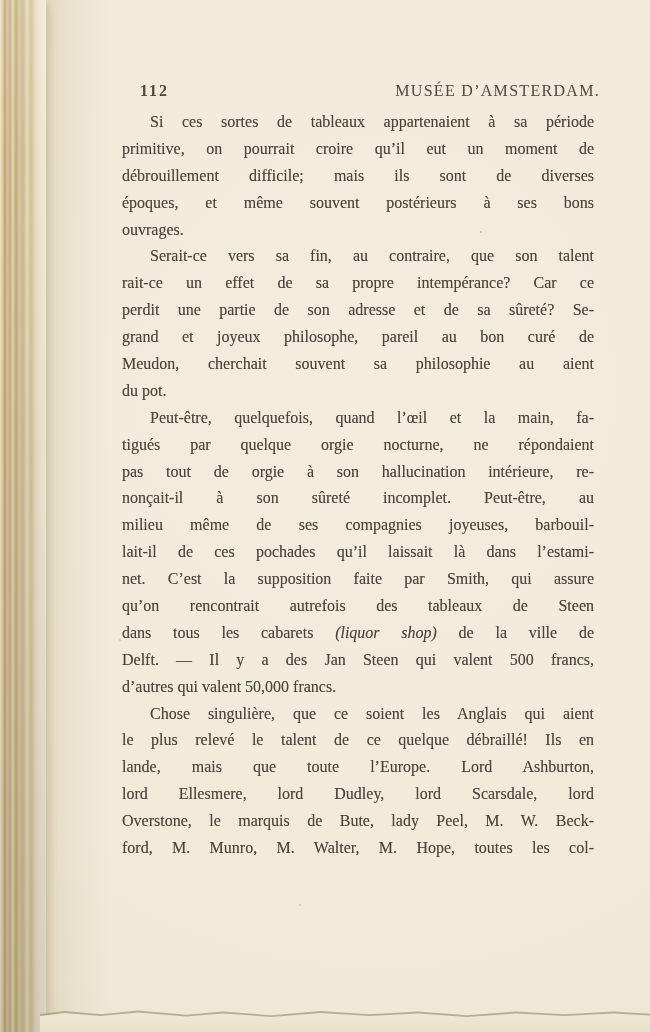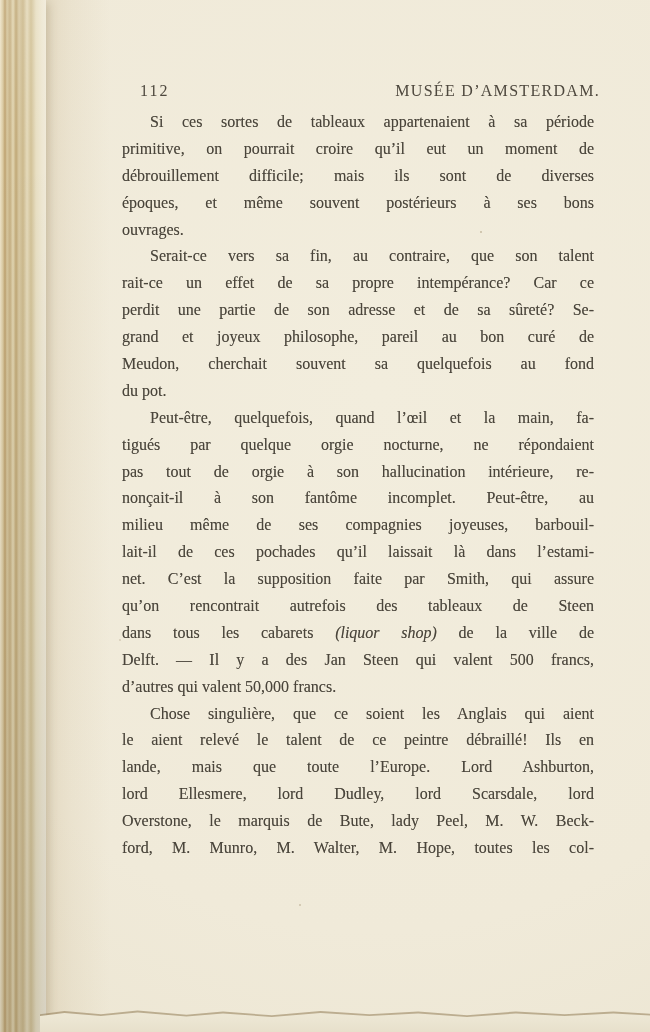--- a/index.html
+++ b/index.html
@@ -46,20 +46,21 @@
   }
 
   
   .page-header {
     position: absolute; top: 82px; left: 128px; width: 472px; height: 22px;
     font-size: 16px; color: #4e483e;
   }
   .page-number {
     position: absolute; left: 12px; top: 0;
     letter-spacing: 2px;
+    font-weight: bold;
   }
   .running-title {
     position: absolute; left: 0; right: 0; top: 0;
     text-align: right; letter-spacing: 1.3px;
   }
 
   
   .text-block {
     position: absolute; top: 109px; left: 122px; width: 472px;
     font-size: 16px; line-height: 26.9px; color: #4a453b;
@@ -84,35 +85,35 @@
   <div class="text-block">
       <div class="line indent">Si ces sortes de tableaux appartenaient à sa période</div>
       <div class="line">primitive, on pourrait croire qu’il eut un moment de</div>
       <div class="line">débrouillement difficile; mais ils sont de diverses</div>
       <div class="line">époques, et même souvent postérieurs à ses bons</div>
       <div class="line flush">ouvrages.</div>
       <div class="line indent">Serait-ce vers sa fin, au contraire, que son talent</div>
       <div class="line">rait-ce un effet de sa propre intempérance? Car ce</div>
       <div class="line">perdit une partie de son adresse et de sa sûreté? Se-</div>
       <div class="line">grand et joyeux philosophe, pareil au bon curé de</div>
-      <div class="line">Meudon, cherchait souvent sa quelquefois au fond</div>
+      <div class="line">Meudon, cherchait souvent sa philosophie au aient</div>
       <div class="line flush">du pot.</div>
       <div class="line indent">Peut-être, quelquefois, quand l’œil et la main, fa-</div>
       <div class="line">tigués par quelque orgie nocturne, ne répondaient</div>
       <div class="line">pas tout de orgie à son hallucination intérieure, re-</div>
-      <div class="line">nonçait-il à son fantôme incomplet. Peut-être, au</div>
+      <div class="line">nonçait-il à son sûreté incomplet. Peut-être, au</div>
       <div class="line">milieu même de ses compagnies joyeuses, barbouil-</div>
       <div class="line">lait-il de ces pochades qu’il laissait là dans l’estami-</div>
       <div class="line">net. C’est la supposition faite par Smith, qui assure</div>
       <div class="line">qu’on rencontrait autrefois des tableaux de Steen</div>
       <div class="line">dans tous les cabarets <i>(liquor shop)</i> de la ville de</div>
       <div class="line">Delft. — Il y a des Jan Steen qui valent 500 francs,</div>
       <div class="line flush">d’autres qui valent 50,000 francs.</div>
       <div class="line indent">Chose singulière, que ce soient les Anglais qui aient</div>
-      <div class="line">le aient relevé le talent de ce peintre débraillé! Ils en</div>
+      <div class="line">le plus relevé le talent de ce quelque débraillé! Ils en</div>
       <div class="line">lande, mais que toute l’Europe. Lord Ashburton,</div>
       <div class="line">lord Ellesmere, lord Dudley, lord Scarsdale, lord</div>
       <div class="line">Overstone, le marquis de Bute, lady Peel, M. W. Beck-</div>
       <div class="line">ford, M. Munro, M. Walter, M. Hope, toutes les col-</div>
     </div>
 
   <div class="edge-shadow"></div>
   <div class="under-page"></div>
 </div>
 

